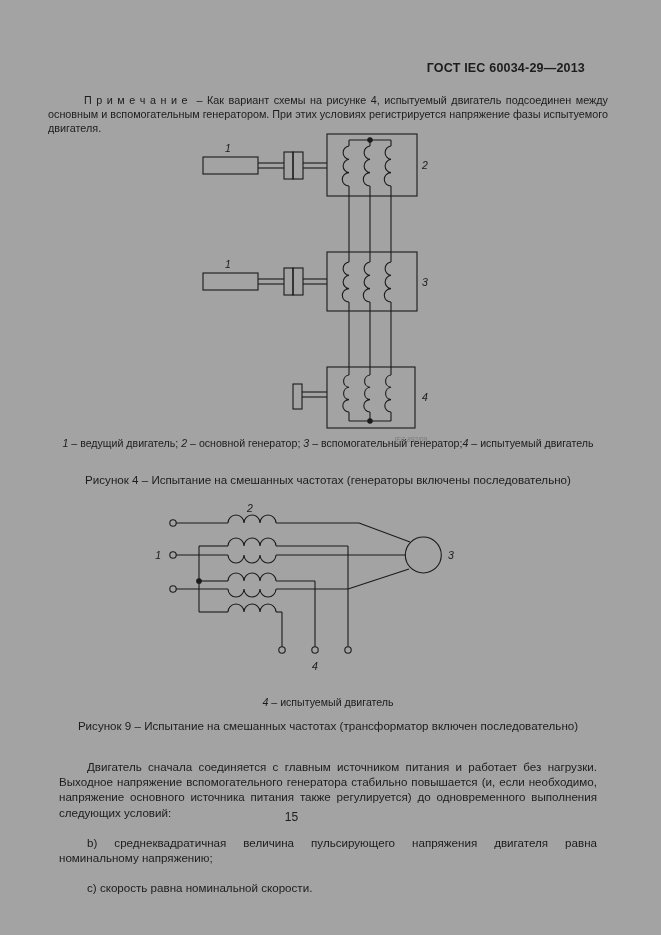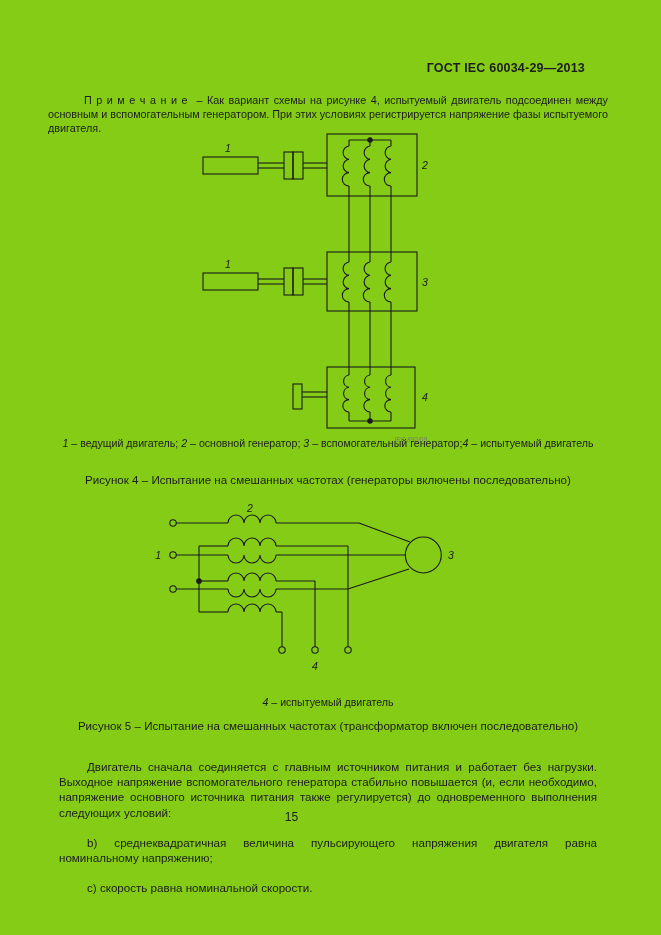--- a/index.html
+++ b/index.html
@@ -1,19 +1,19 @@
 <!DOCTYPE html>
 <html><head>
 <meta charset="utf-8">
 <style>
   html,body{margin:0;padding:0;background:#e8e8e8;}
   .page{
     position:relative;
     width:661px;height:935px;
-    background:#84cc16;
+    background:#a3a3a3;
     font-family:"Liberation Sans", sans-serif;
     color:#1c1c1c;
     overflow:hidden;
     margin:0 auto;
   }
   .doc-header{
     position:absolute;top:61px;left:0;width:585px;
     text-align:right;font-weight:bold;font-size:12.5px;letter-spacing:.2px;
   }
   .note{
@@ -190,21 +190,21 @@
       <circle cx="315" cy="650" r="3.2"></circle>
       <circle cx="348" cy="650" r="3.2"></circle>
     </g>
     <text class="dlabel" x="161" y="559" text-anchor="end">1</text>
     <text class="dlabel" x="250" y="512" text-anchor="middle">2</text>
     <text class="dlabel" x="448" y="559">3</text>
     <text class="dlabel" x="315" y="670" text-anchor="middle">4</text>
   </svg>
 
   <div id="fig5-caption-2" class="fig-caption"><i>4</i><span> – испытуемый двигатель</span></div>
-  <div id="fig5-title" class="fig-title">Рисунок 5 – Испытание на смешанных частотах (трансформатор включен последовательно)</div>
+  <div id="fig5-title" class="fig-title">Рисунок 9 – Испытание на смешанных частотах (трансформатор включен последовательно)</div>
 
   <div class="body-text">
     <p>Двигатель сначала соединяется с главным источником питания и работает без нагрузки. Выходное напряжение вспомогательного генератора стабильно повышается (и, если необходимо, напряжение основного источника питания также регулируется) до одновременного выполнения следующих условий:</p>
     <p>b) среднеквадратичная величина пульсирующего напряжения двигателя равна номинальному напряжению;</p>
     <p>c) скорость равна номинальной скорости.</p>
   </div>
 
   <div class="page-number">15</div>
 
 </div>

